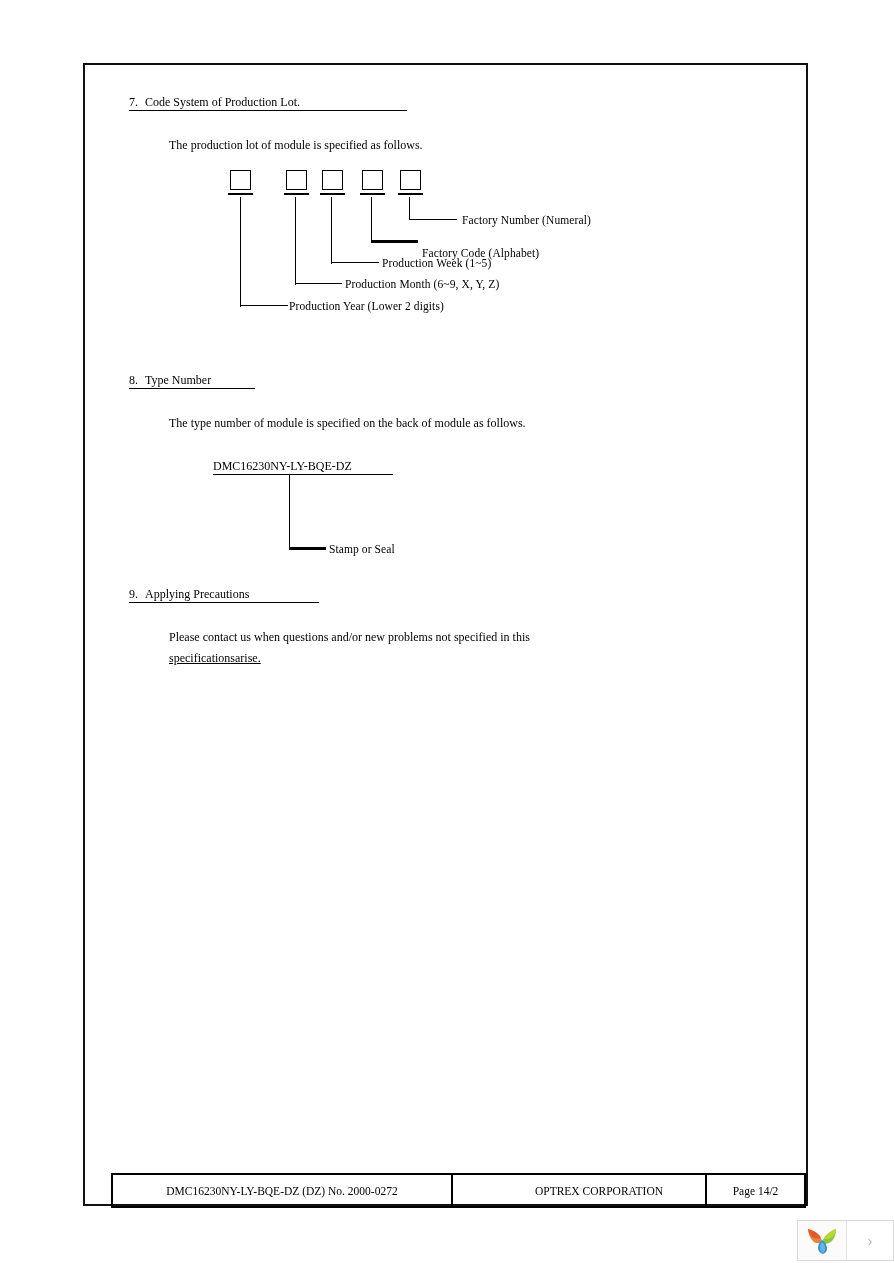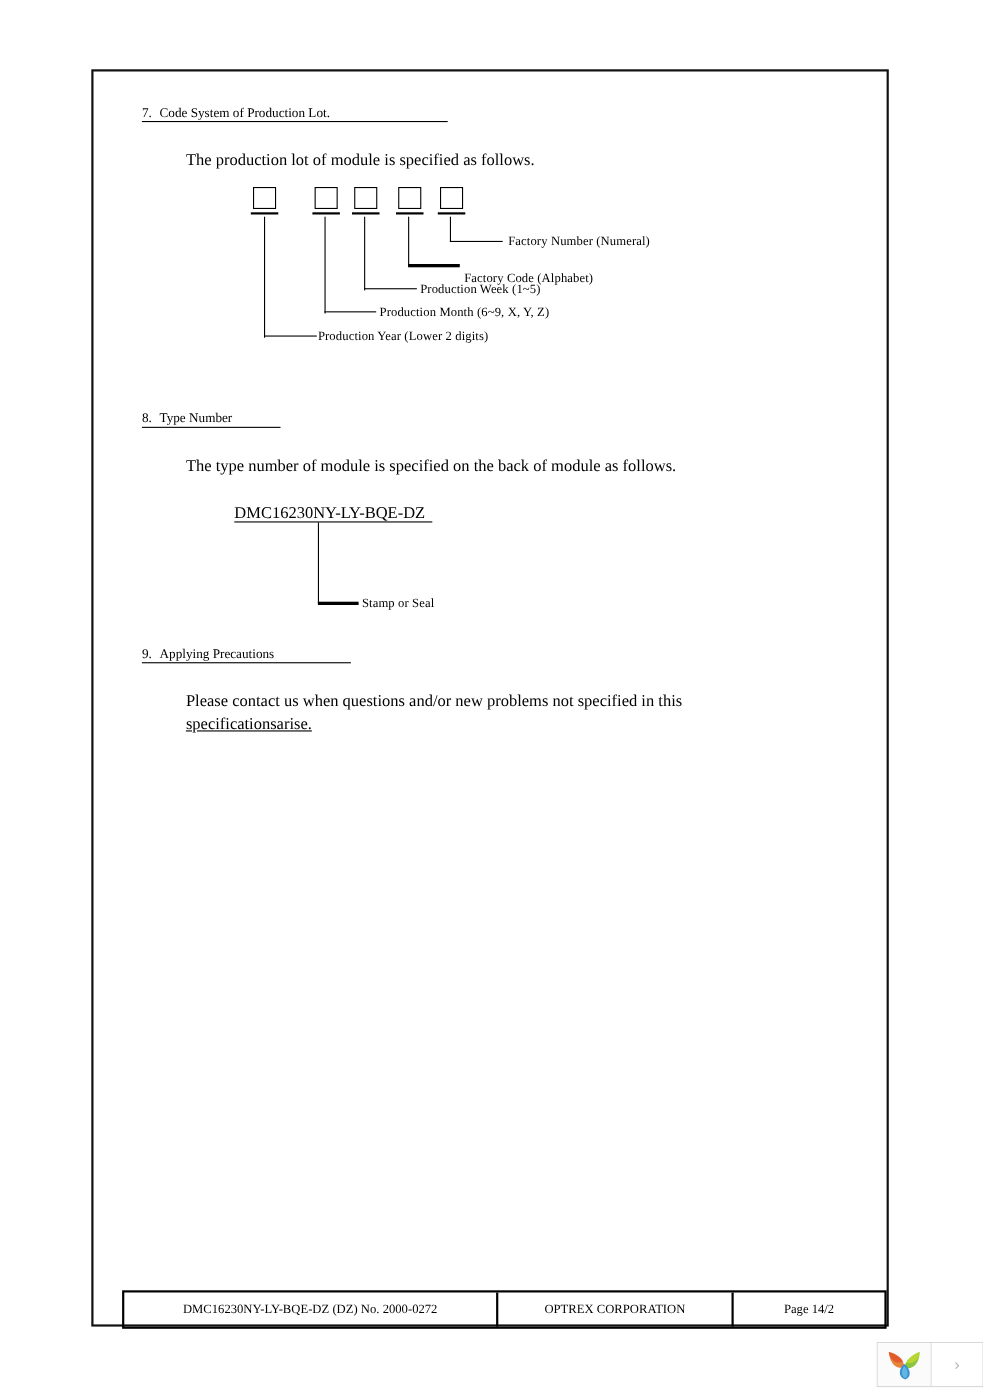--- a/index.html
+++ b/index.html
@@ -44,21 +44,21 @@
     line-height: 1;
   }
   .heading-rule {
     position: absolute;
     height: 1px;
     background: #000000;
   }
   .body-line {
     position: absolute;
     white-space: nowrap;
-    font-size: 15px;
+    font-size: 12px;
     line-height: 1;
   }
 
   
   .code-box {
     position: absolute;
     width: 21px;
     height: 20px;
     border: 1.4px solid #000000;
     box-sizing: border-box;
@@ -108,21 +108,21 @@
   }
   .footer-cell {
     display: flex;
     align-items: center;
     justify-content: center;
     font-size: 11.5px;
     box-sizing: border-box;
     height: 100%;
   }
   #footer-cell-model { width: 340px; border-right: 2px solid #000000; }
-  #footer-cell-company { width: 214px; border-right: 2px solid #000000; }
+  #footer-cell-company { width: 214px; border-right: 2px solid #000000; margin-left: 40px; }
   #footer-cell-page { flex: 1 1 auto; }
 
   #footer-wrap {
     position: absolute;
     left: 26px;
     top: 1108px;
     width: 695px;
     height: 35px;
   }
 

